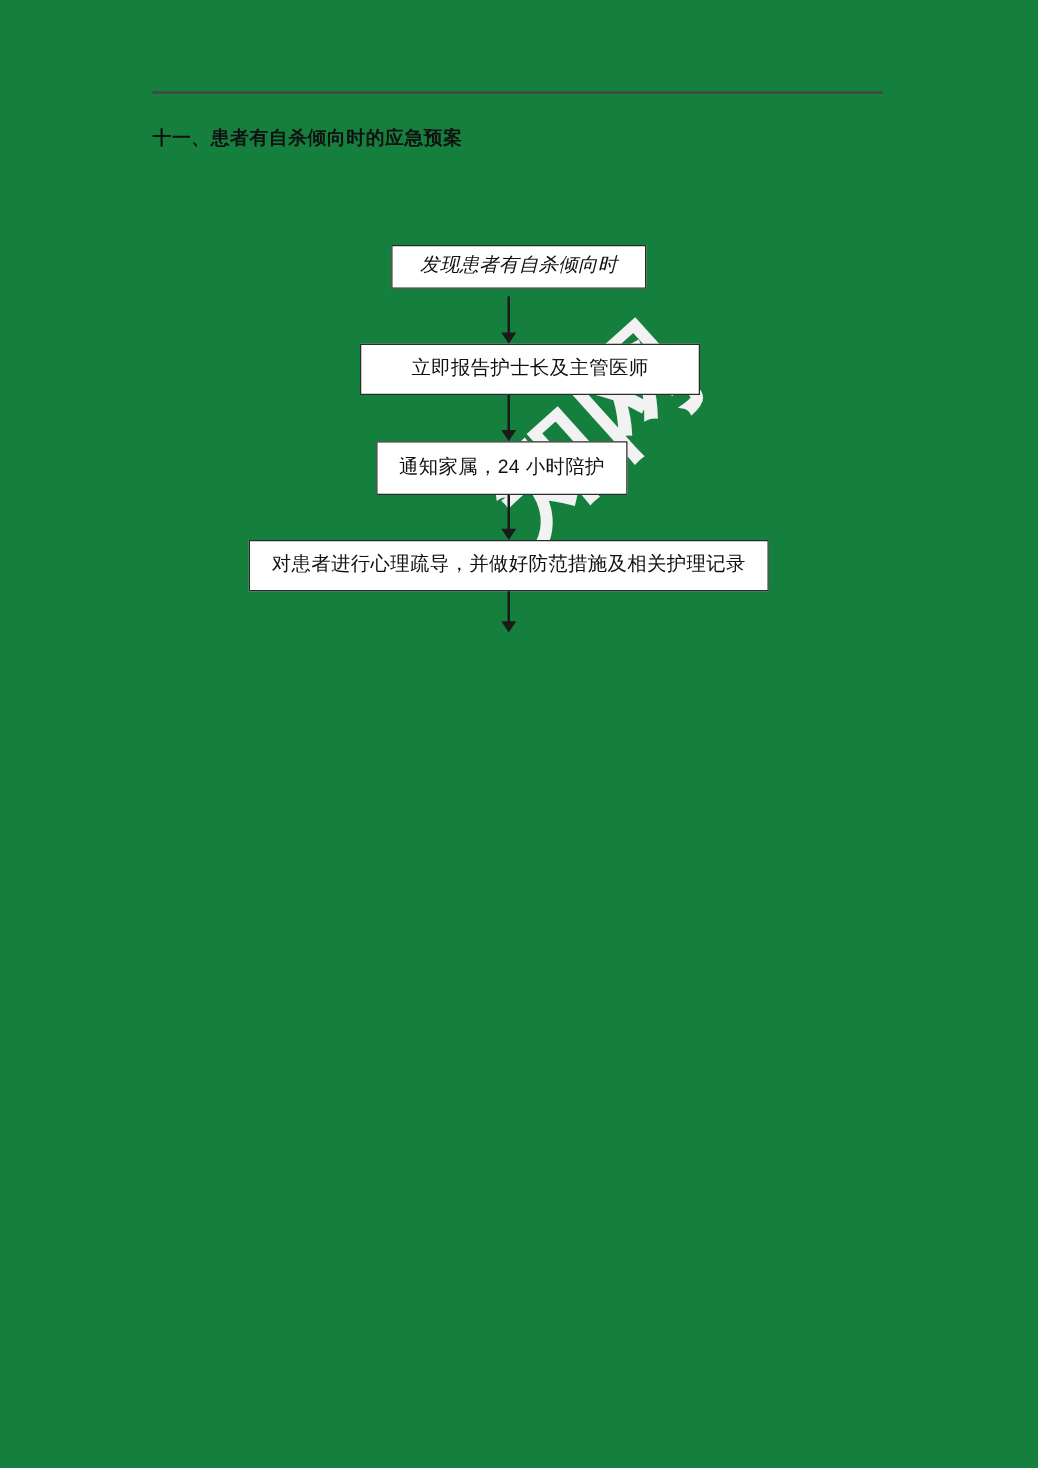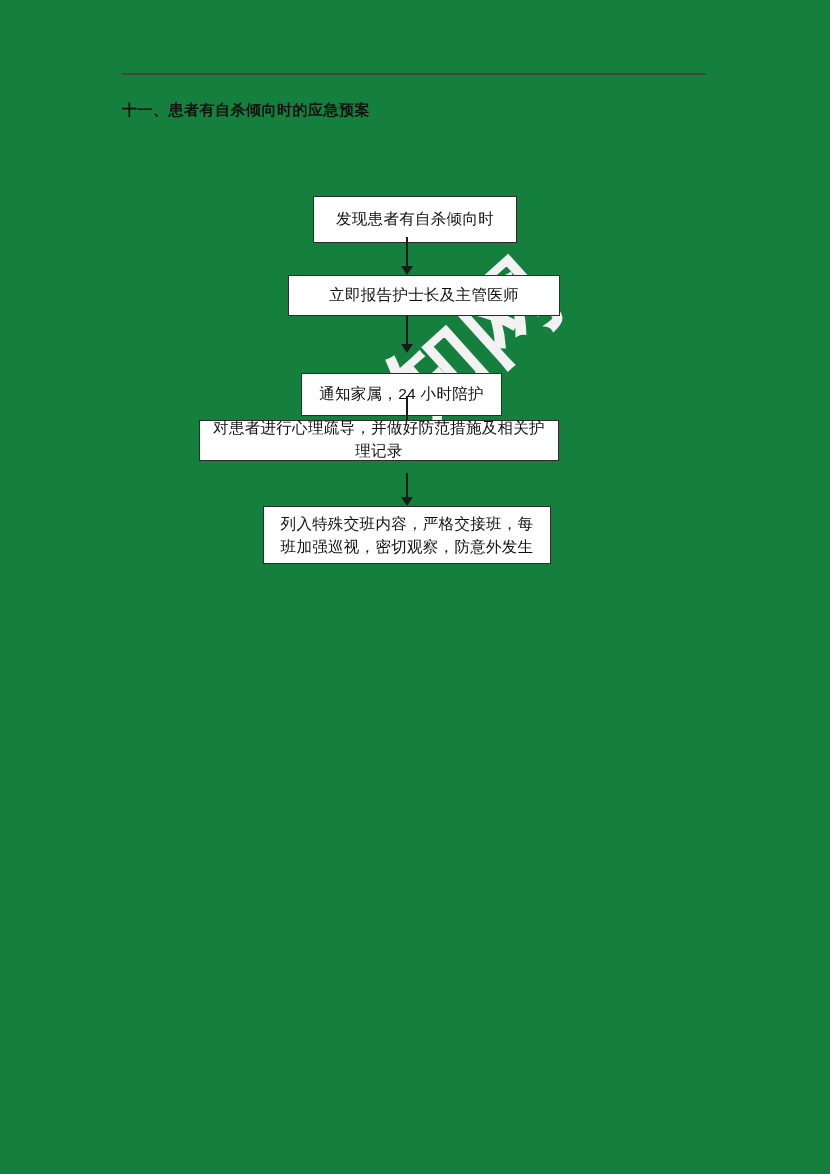--- a/index.html
+++ b/index.html
@@ -92,24 +92,24 @@
     justify-content: center;
     text-align: center;
     font-family: "Liberation Sans", "DejaVu Sans", sans-serif;
     font-size: 15.5px;
     line-height: 1.45;
     color: #101010;
     letter-spacing: 0.3px;
     padding: 0 6px;
   }
 
-  .node-1 { left: 313px; top: 196px; width: 204px; height: 47px; }
+  .node-1 { left: 313px; top: 196px; width: 204px; height: 35px; font-style: italic; }
   .node-2 { left: 288px; top: 275px; width: 272px; height: 41px; }
-  .node-3 { left: 301px; top: 353px; width: 201px; height: 43px; margin-top: 20px; }
-  .node-4 { left: 199px; top: 420px; width: 360px; height: 41px; font-family: Liberation Mono, monospace; }
+  .node-3 { left: 301px; top: 353px; width: 201px; height: 43px; }
+  .node-4 { left: 199px; top: 432px; width: 416px; height: 41px; }
   .node-5 { left: 263px; top: 506px; width: 288px; height: 58px;
             font-size: 15.5px; line-height: 1.5; }
   .node-5 .node-text { display: block; }
 
   
   .connector {
     position: absolute;
     width: 14px;
   }
   .connector .stem {
@@ -190,21 +190,15 @@
 
     <div class="node node-4">
       <span class="node-text">对患者进行心理疏导，并做好防范措施及相关护理记录</span>
     </div>
 
     <div class="connector conn-4">
       <div class="stem"></div>
       <div class="head"></div>
     </div>
 
-    <div class="node node-5">
-      <div>
-        <span class="node-text">列入特殊交班内容，严格交接班，每</span>
-        <span class="node-text">班加强巡视，密切观察，防意外发生</span>
-      </div>
-    </div>
 
   </div>
 </div>
 
 </body></html>

